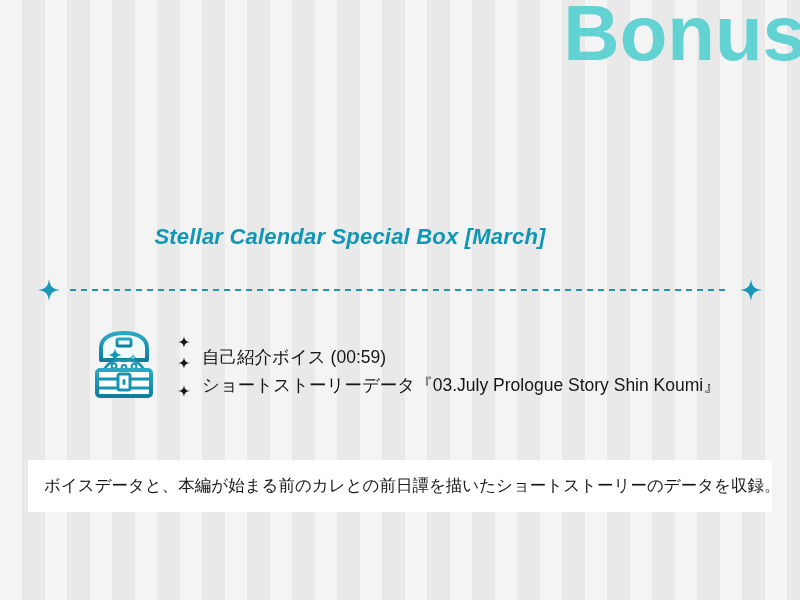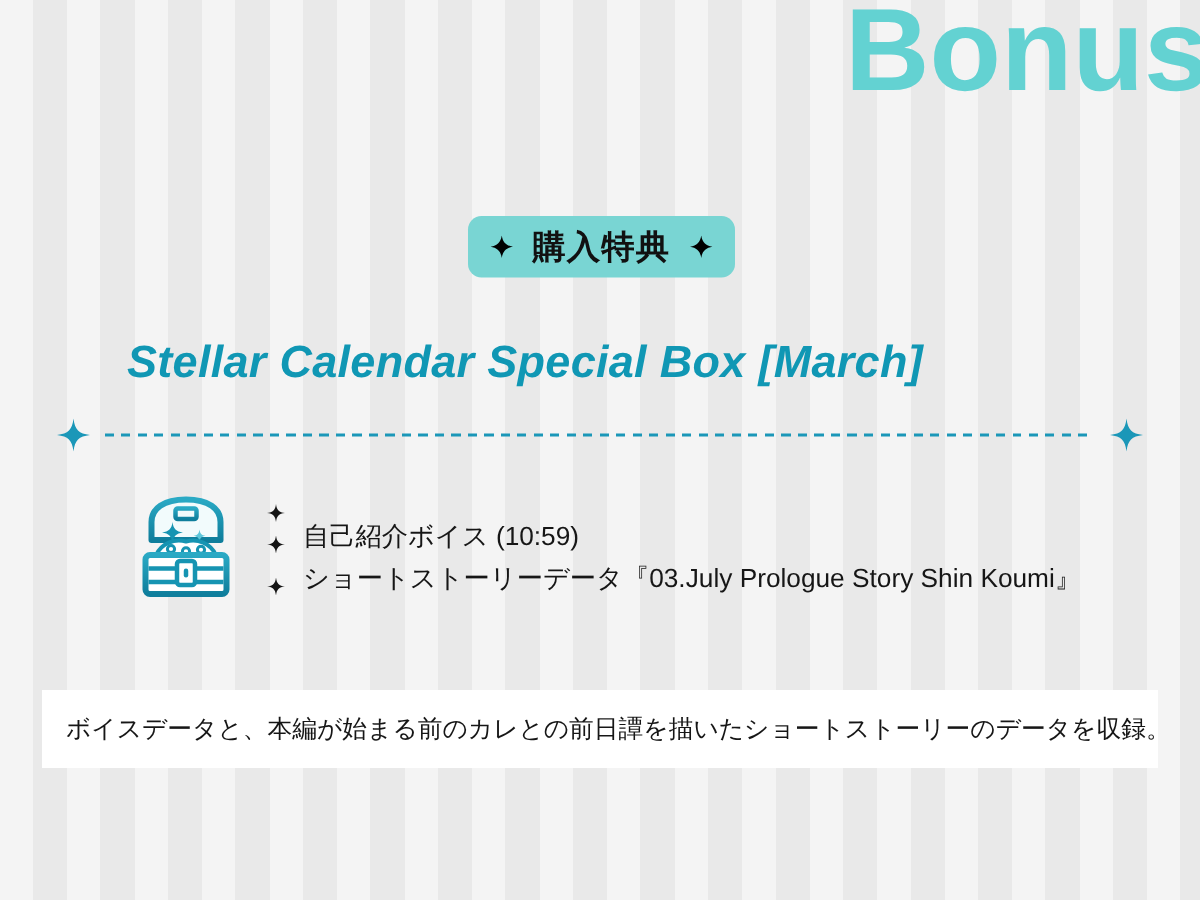--- a/index.html
+++ b/index.html
@@ -70,21 +70,21 @@
     flex: 0 0 auto;
   }
 
   
   #main-title {
     position: absolute;
     left: 0;
     top: 224px;
     width: 700px;
     text-align: center;
-    font-size: 30px;
+    font-size: 22px;
     font-weight: bold;
     font-style: italic;
     color: #1097b4;
     letter-spacing: 0.2px;
     line-height: 1.2;
     white-space: nowrap;
   }
 
   
   #divider {
@@ -167,33 +167,20 @@
     white-space: nowrap;
   }
 </style>
 </head>
 <body>
 
 <div id="page">
 
   <div id="bonus-heading">Bonus</div>
 
-  <div id="badge">
-    <span class="spark-black">
-      <svg viewBox="0 0 24 24" width="15" height="15" aria-hidden="true">
-        <path d="M12 0 C13.2 7.4 16.6 10.8 24 12 C16.6 13.2 13.2 16.6 12 24 C10.8 16.6 7.4 13.2 0 12 C7.4 10.8 10.8 7.4 12 0 Z" fill="#000000"></path>
-      </svg>
-    </span>
-    <span class="badge-text">購入特典</span>
-    <span class="spark-black">
-      <svg viewBox="0 0 24 24" width="15" height="15" aria-hidden="true">
-        <path d="M12 0 C13.2 7.4 16.6 10.8 24 12 C16.6 13.2 13.2 16.6 12 24 C10.8 16.6 7.4 13.2 0 12 C7.4 10.8 10.8 7.4 12 0 Z" fill="#000000"></path>
-      </svg>
-    </span>
-  </div>
 
   <div id="main-title">Stellar Calendar Special Box [March]</div>
 
   <div id="divider">
     <span class="spark-teal">
       <svg viewBox="0 0 24 24" width="22" height="22" aria-hidden="true">
         <path d="M12 0 C13.0 8.2 15.8 11.0 24 12 C15.8 13.0 13.0 15.8 12 24 C11.0 15.8 8.2 13.0 0 12 C8.2 11.0 11.0 8.2 12 0 Z" fill="#1b97b8"></path>
       </svg>
     </span>
     <span class="dash-line"></span>
@@ -243,21 +230,21 @@
             <path d="M12 0 C13.0 8.2 15.8 11.0 24 12 C15.8 13.0 13.0 15.8 12 24 C11.0 15.8 8.2 13.0 0 12 C8.2 11.0 11.0 8.2 12 0 Z" fill="#161616"></path>
           </svg>
         </span>
       </li>
       <li>
         <span class="spark-black">
           <svg viewBox="0 0 24 24" width="12" height="12" aria-hidden="true">
             <path d="M12 0 C13.0 8.2 15.8 11.0 24 12 C15.8 13.0 13.0 15.8 12 24 C11.0 15.8 8.2 13.0 0 12 C8.2 11.0 11.0 8.2 12 0 Z" fill="#161616"></path>
           </svg>
         </span>
-        <span class="li-text">自己紹介ボイス (10:59)</span>
+        <span class="li-text">自己紹介ボイス (00:59)</span>
       </li>
       <li>
         <span class="spark-black">
           <svg viewBox="0 0 24 24" width="12" height="12" aria-hidden="true">
             <path d="M12 0 C13.0 8.2 15.8 11.0 24 12 C15.8 13.0 13.0 15.8 12 24 C11.0 15.8 8.2 13.0 0 12 C8.2 11.0 11.0 8.2 12 0 Z" fill="#161616"></path>
           </svg>
         </span>
         <span class="li-text">ショートストーリーデータ『03.July Prologue Story Shin Koumi』</span>
       </li>
     </ul>

